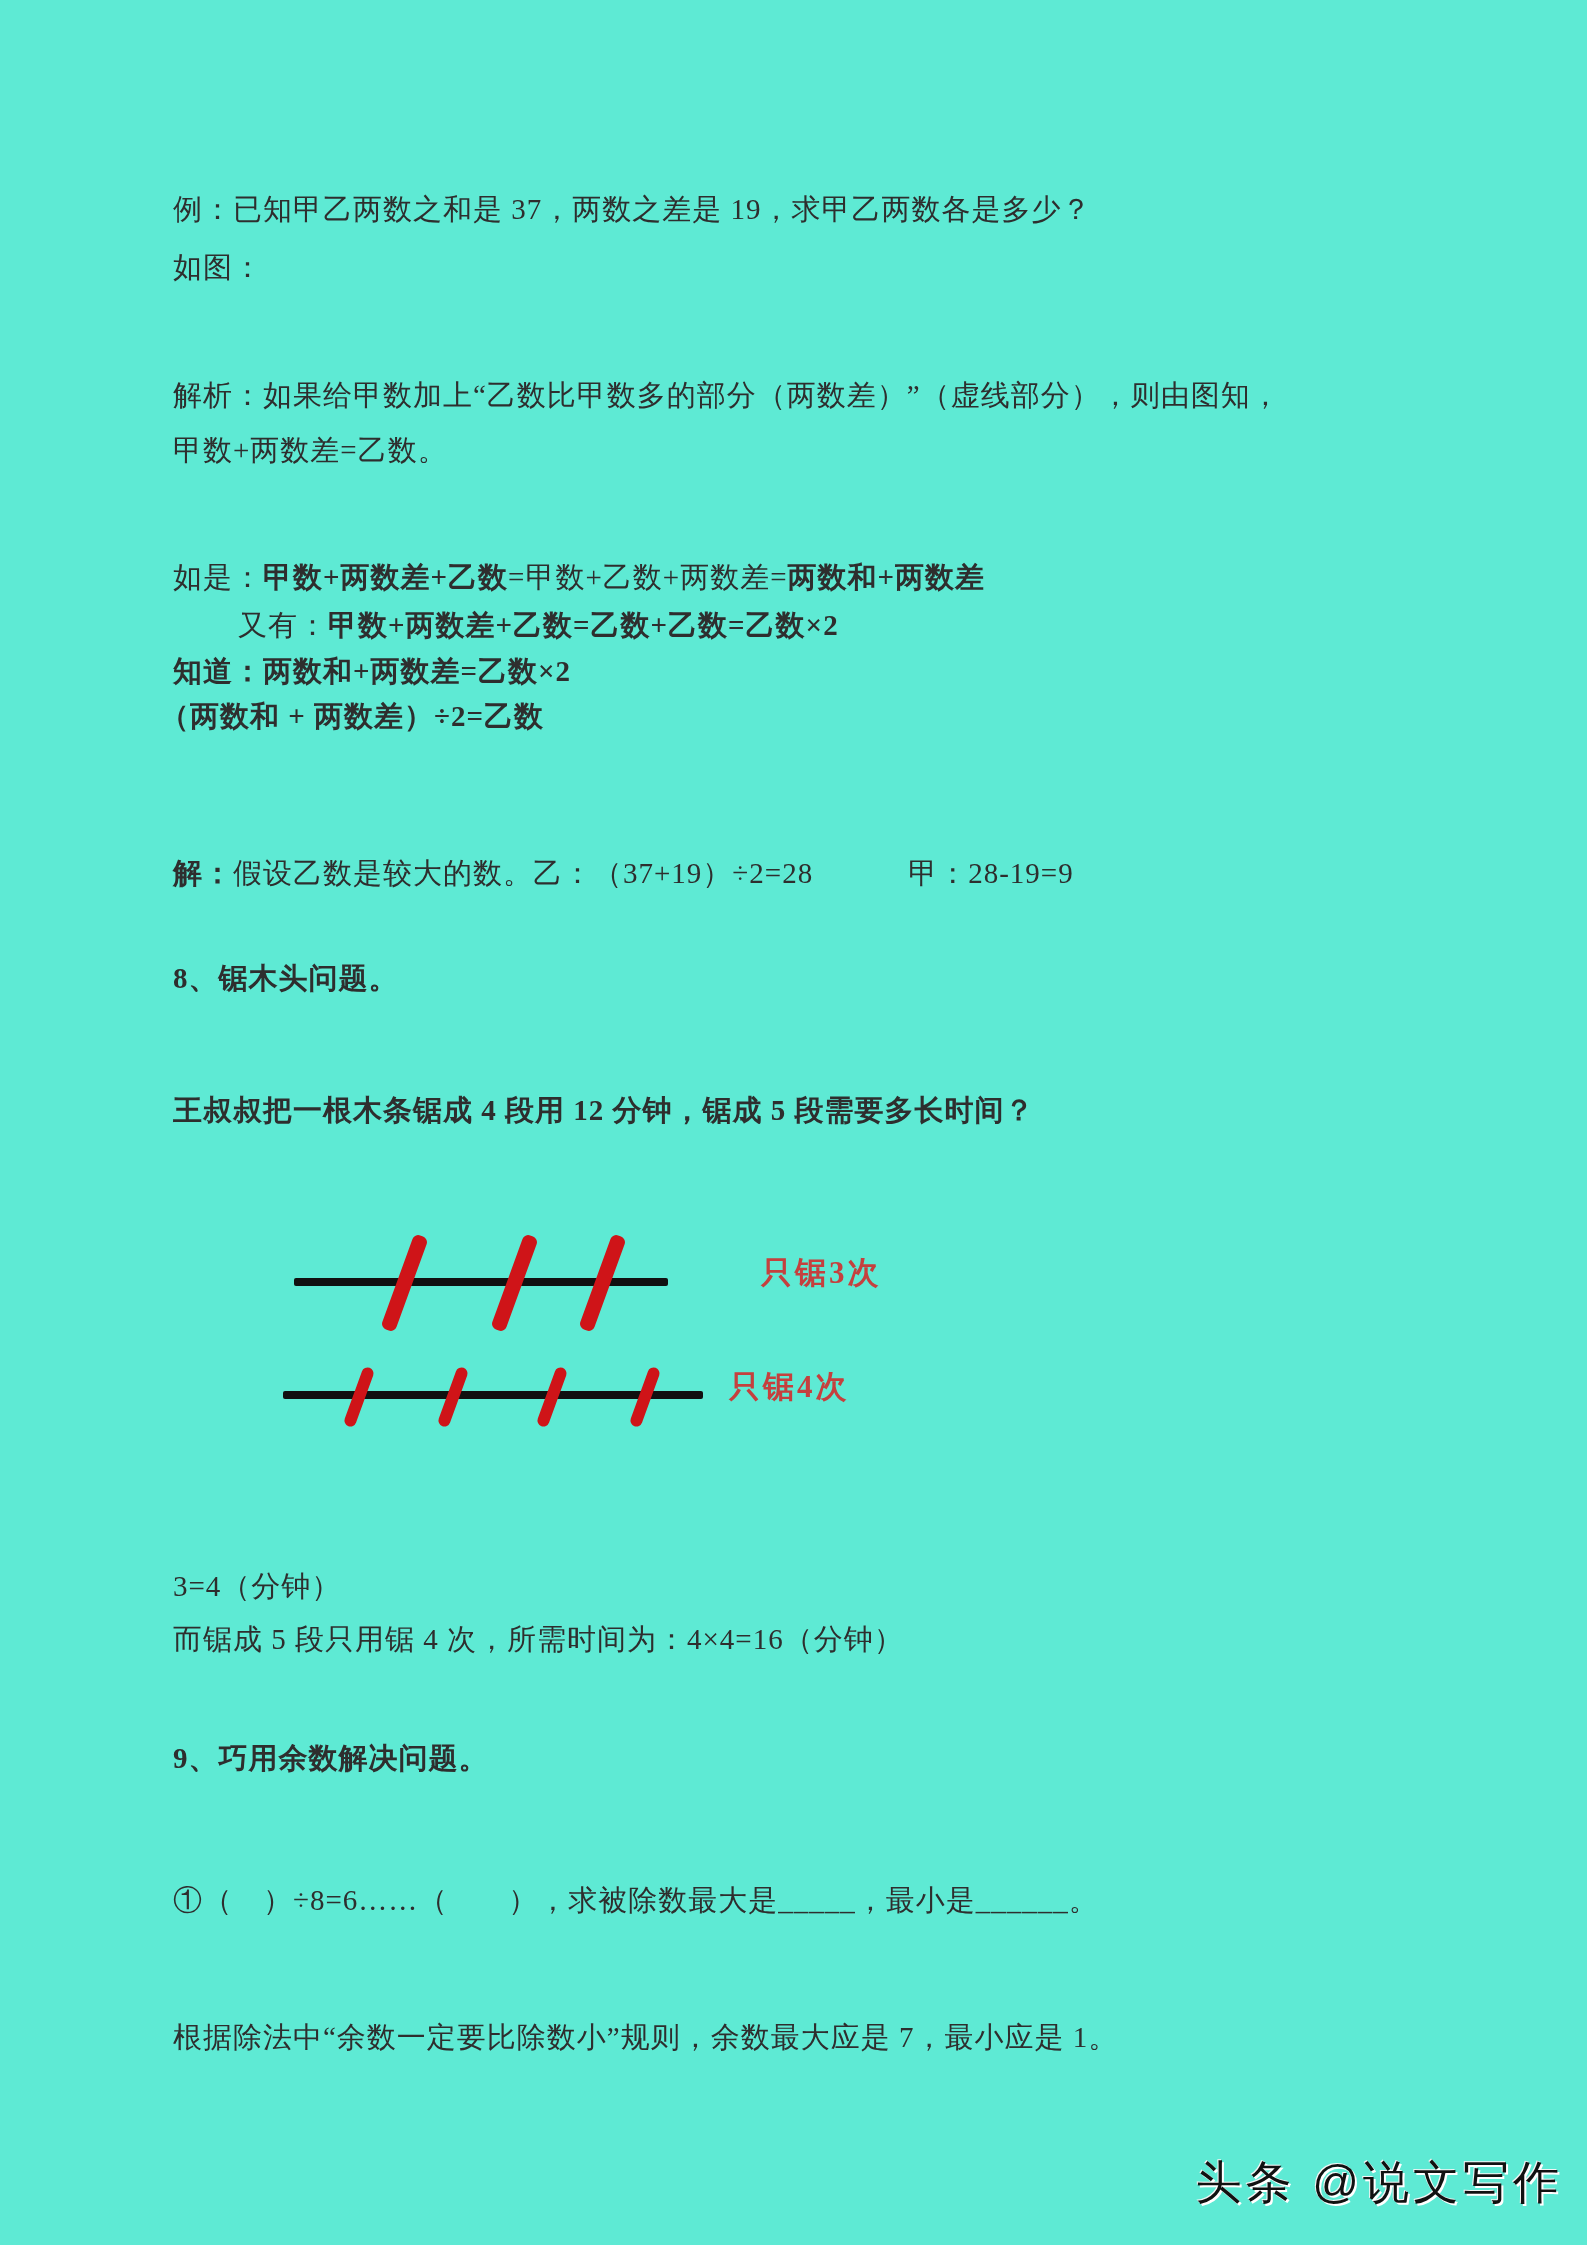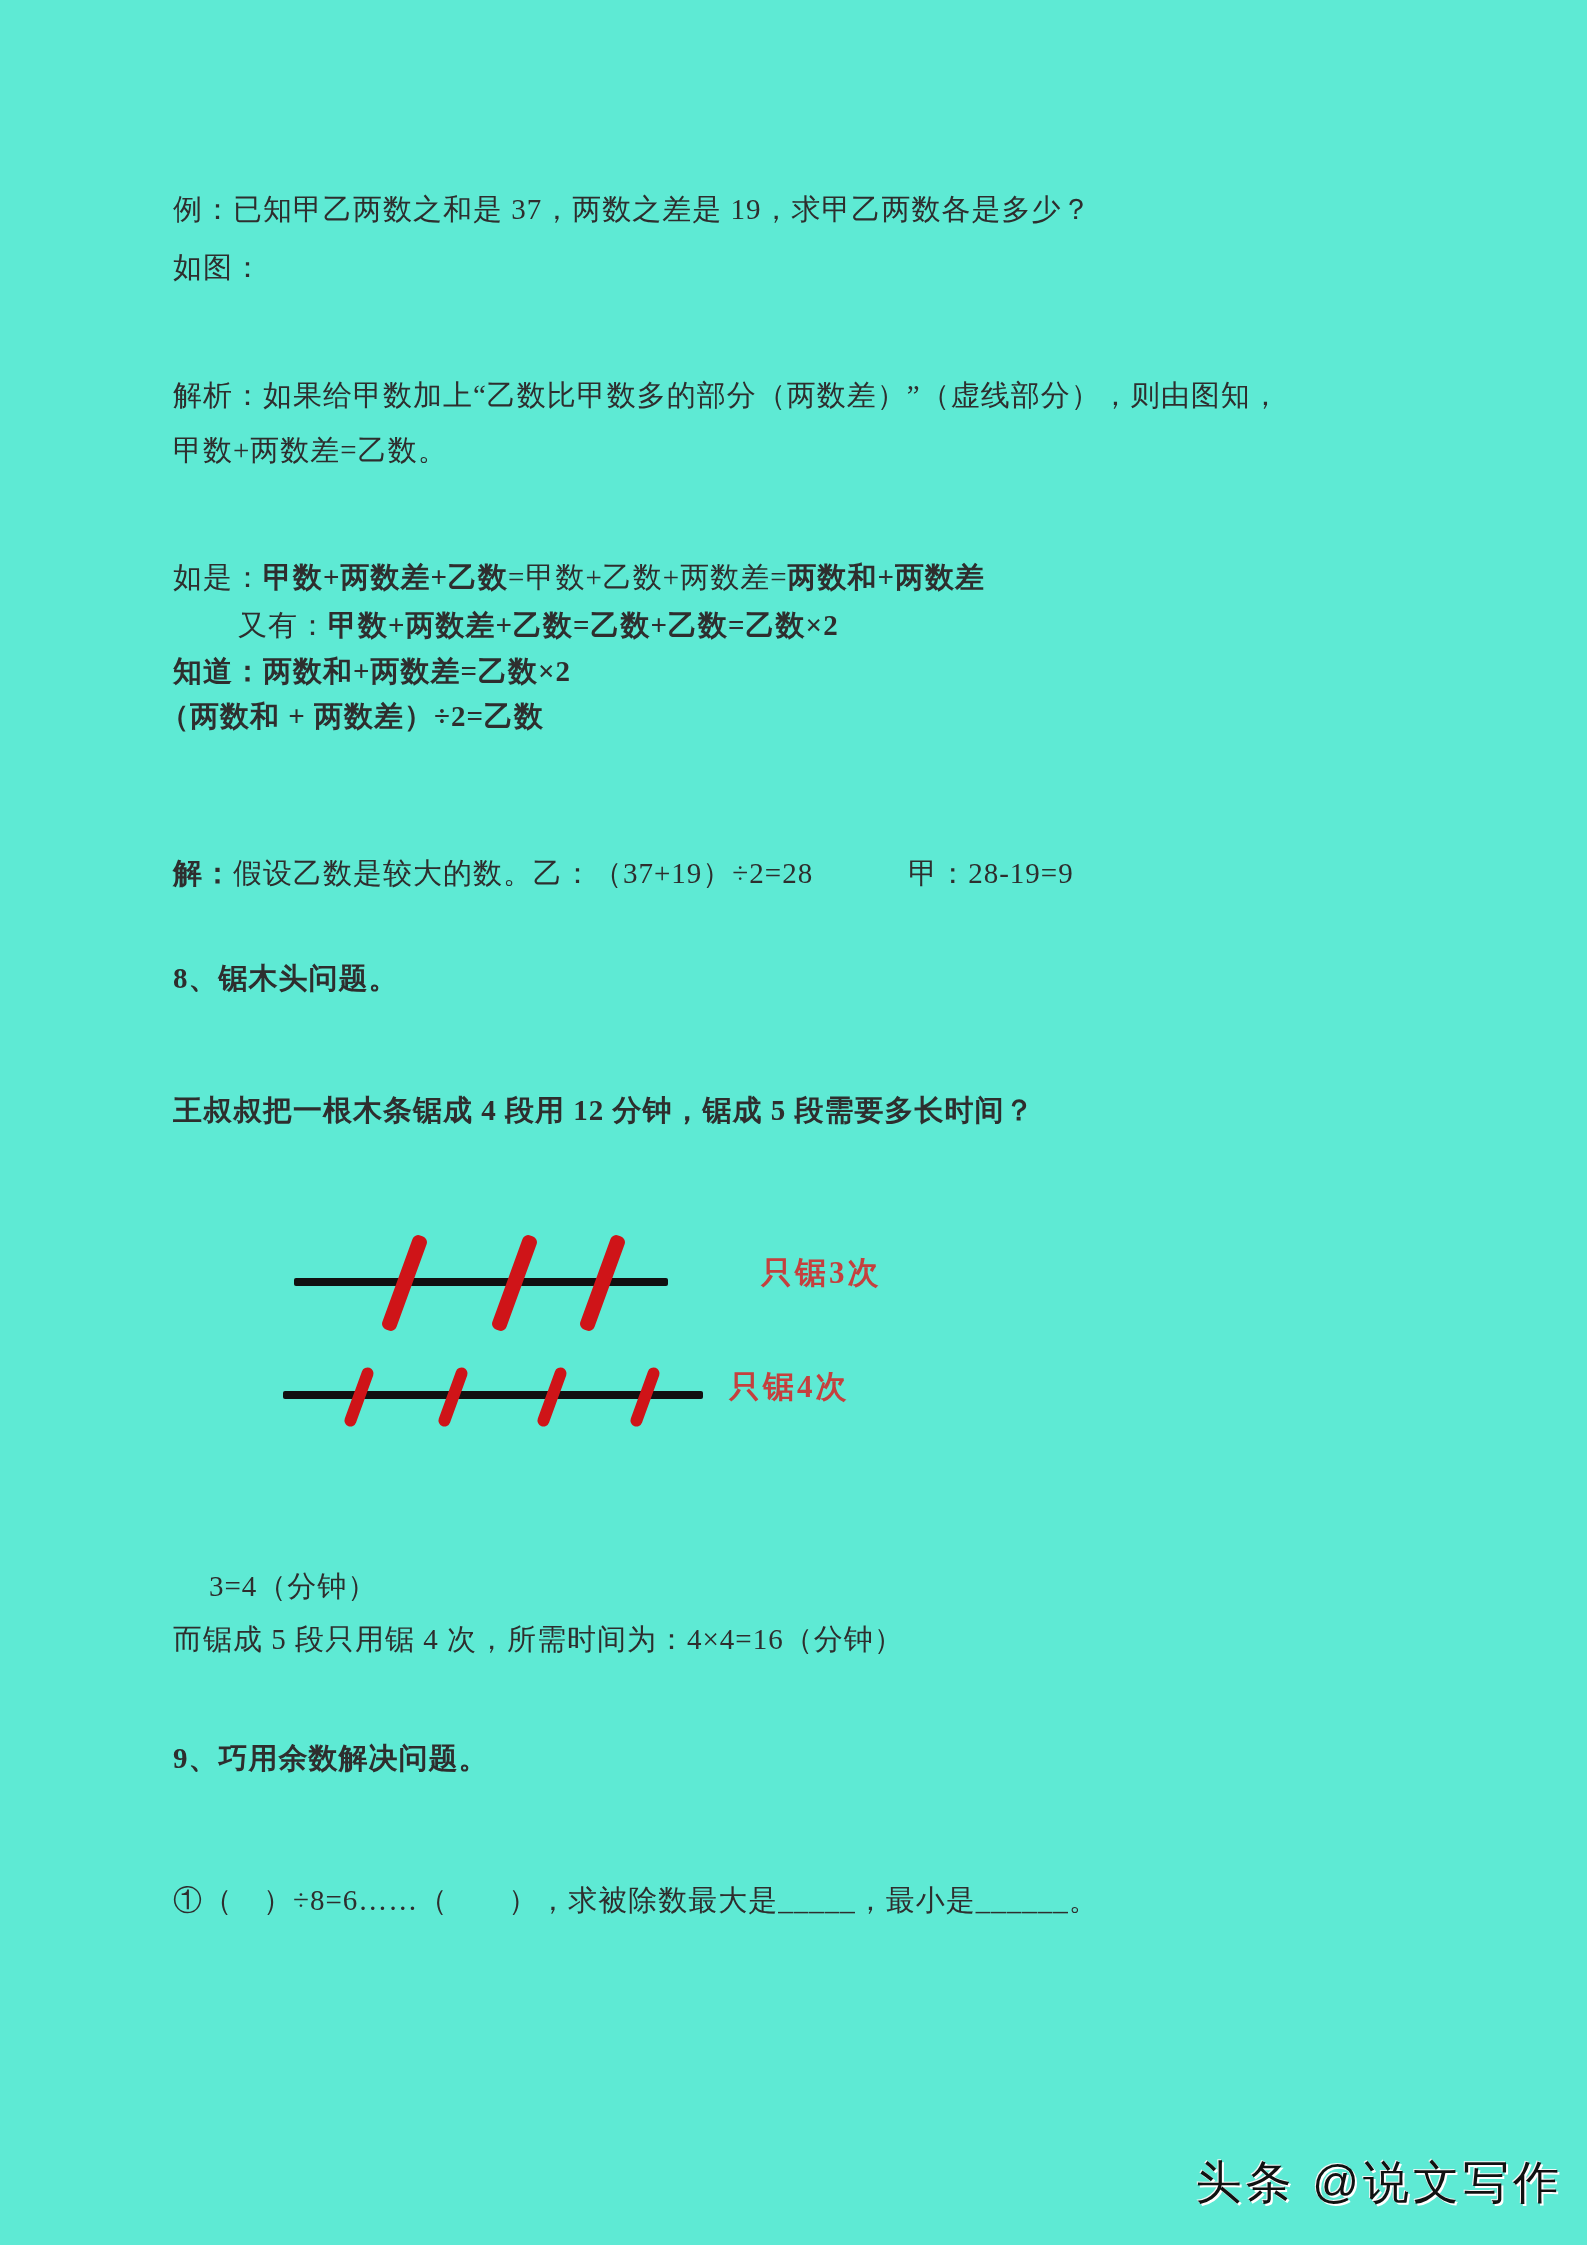--- a/index.html
+++ b/index.html
@@ -93,23 +93,24 @@
     <div class="sawlabel top">只锯3次</div>
 
     <div class="wood bottom"></div>
     <div class="cut small s1"></div>
     <div class="cut small s2"></div>
     <div class="cut small s3"></div>
     <div class="cut small s4"></div>
     <div class="sawlabel bottom">只锯4次</div>
   </div>
 
-  <div class="tline" style="top:1565px;margin-left:36px;">3=4（分钟）</div>
+  <div class="tline" style="top:1565px;">3=4（分钟）</div>
   <div class="tline" style="top:1618px;">而锯成 5 段只用锯 4 次，所需时间为：4×4=16（分钟）</div>
 
   <div class="tline b" style="top:1737px;">9、巧用余数解决问题。</div>
 
   <div class="tline" style="top:1879px;">①（　）÷8=6……（　　），求被除数最大是_____，最小是______。</div>
 
+  <div class="tline" style="top:2016px;">根据除法中“余数一定要比除数小”规则，余数最大应是 7，最小应是 1。</div>
 
   <div class="watermark">头条 @说文写作</div>
 
 </div>
 
 </body></html>

